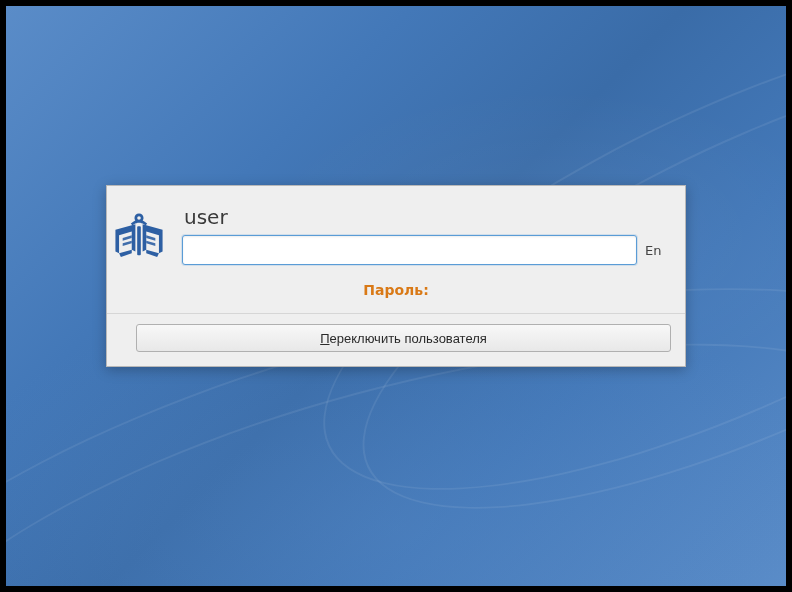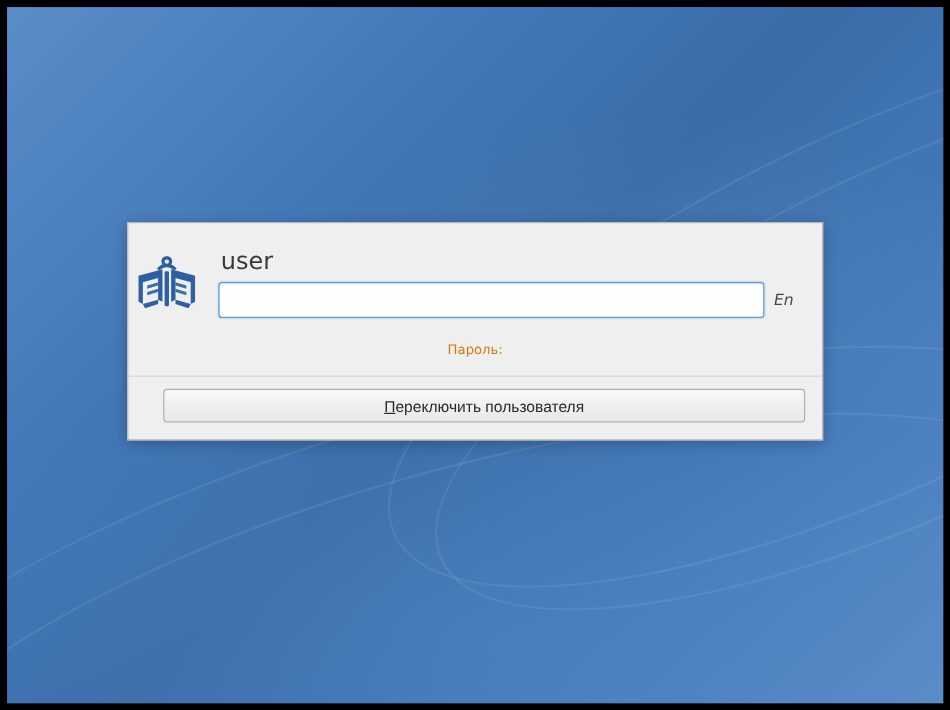--- a/index.html
+++ b/index.html
@@ -92,29 +92,29 @@
       background: #fff;
       box-shadow: inset 0 1px 2px rgba(0,0,0,0.08), 0 0 0 1px rgba(90,156,214,0.2);
       padding: 0 8px;
       font-size: 14px;
       outline: none;
     }
     .lang-label {
       font-size: 13px;
       color: #444;
       width: 22px;
-      font-style: italic;
     }
     .status-row {
       text-align: center;
       padding: 6px 0 14px 0;
     }
     .status-label {
-      font-size: 11px;
+      font-size: 14px;
       color: #d97916;
+      font-weight: bold;
     }
     .button-row {
       display: flex;
       gap: 12px;
       padding: 10px 14px 14px 29px;
       border-top: 1px solid #d6d6d6;
     }
     .btn {
       flex: 1;
       height: 28px;

